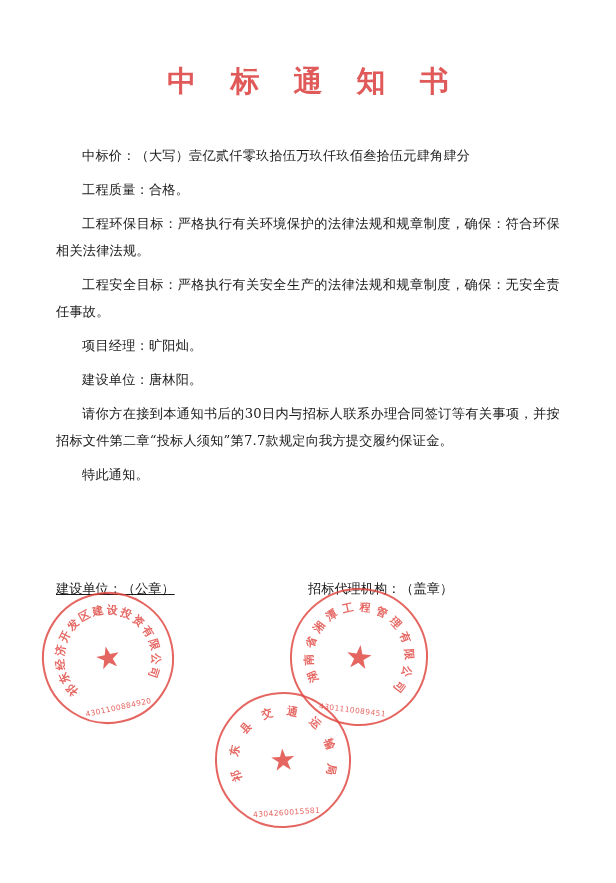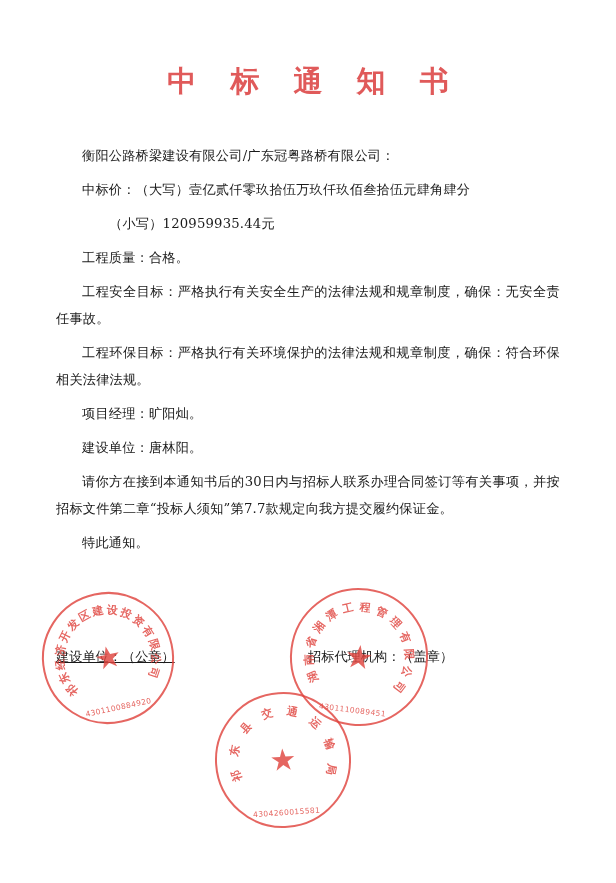--- a/index.html
+++ b/index.html
@@ -123,33 +123,31 @@
 </style>
 </head>
 <body>
 
 <div class="page">
 
   <div class="title">中 标 通 知 书</div>
 
   <div class="body-wrap">
 
-    <p class="doc indent2">衡阳公路桥梁建设有限公司/广东冠粤路桥有限公司：</p>
 
 
     <p class="doc indent2">中标价：（大写）壹亿贰仟零玖拾伍万玖仟玖佰叁拾伍元肆角肆分</p>
 
-    <p class="doc indent4">（小写）120959935.44元</p>
 
 
     <p class="doc indent2">工程质量：合格。</p>
 
+    <p class="doc indent2">工程环保目标：严格执行有关环境保护的法律法规和规章制度，确保：符合环保相关法律法规。</p>
+
     <p class="doc indent2">工程安全目标：严格执行有关安全生产的法律法规和规章制度，确保：无安全责任事故。</p>
-
-    <p class="doc indent2">工程环保目标：严格执行有关环境保护的法律法规和规章制度，确保：符合环保相关法律法规。</p>
 
     <p class="doc indent2">项目经理：旷阳灿。</p>
 
     <p class="doc indent2">建设单位：唐林阳。</p>
 
     <p class="doc indent2">请你方在接到本通知书后的30日内与招标人联系办理合同签订等有关事项，并按招标文件第二章“投标人须知”第7.7款规定向我方提交履约保证金。</p>
 
     <p class="doc indent2">特此通知。</p>
 
     <div class="signature-area">

